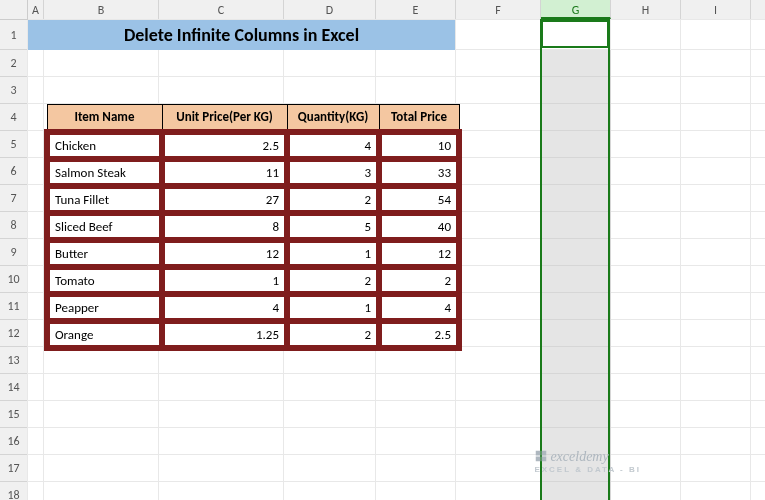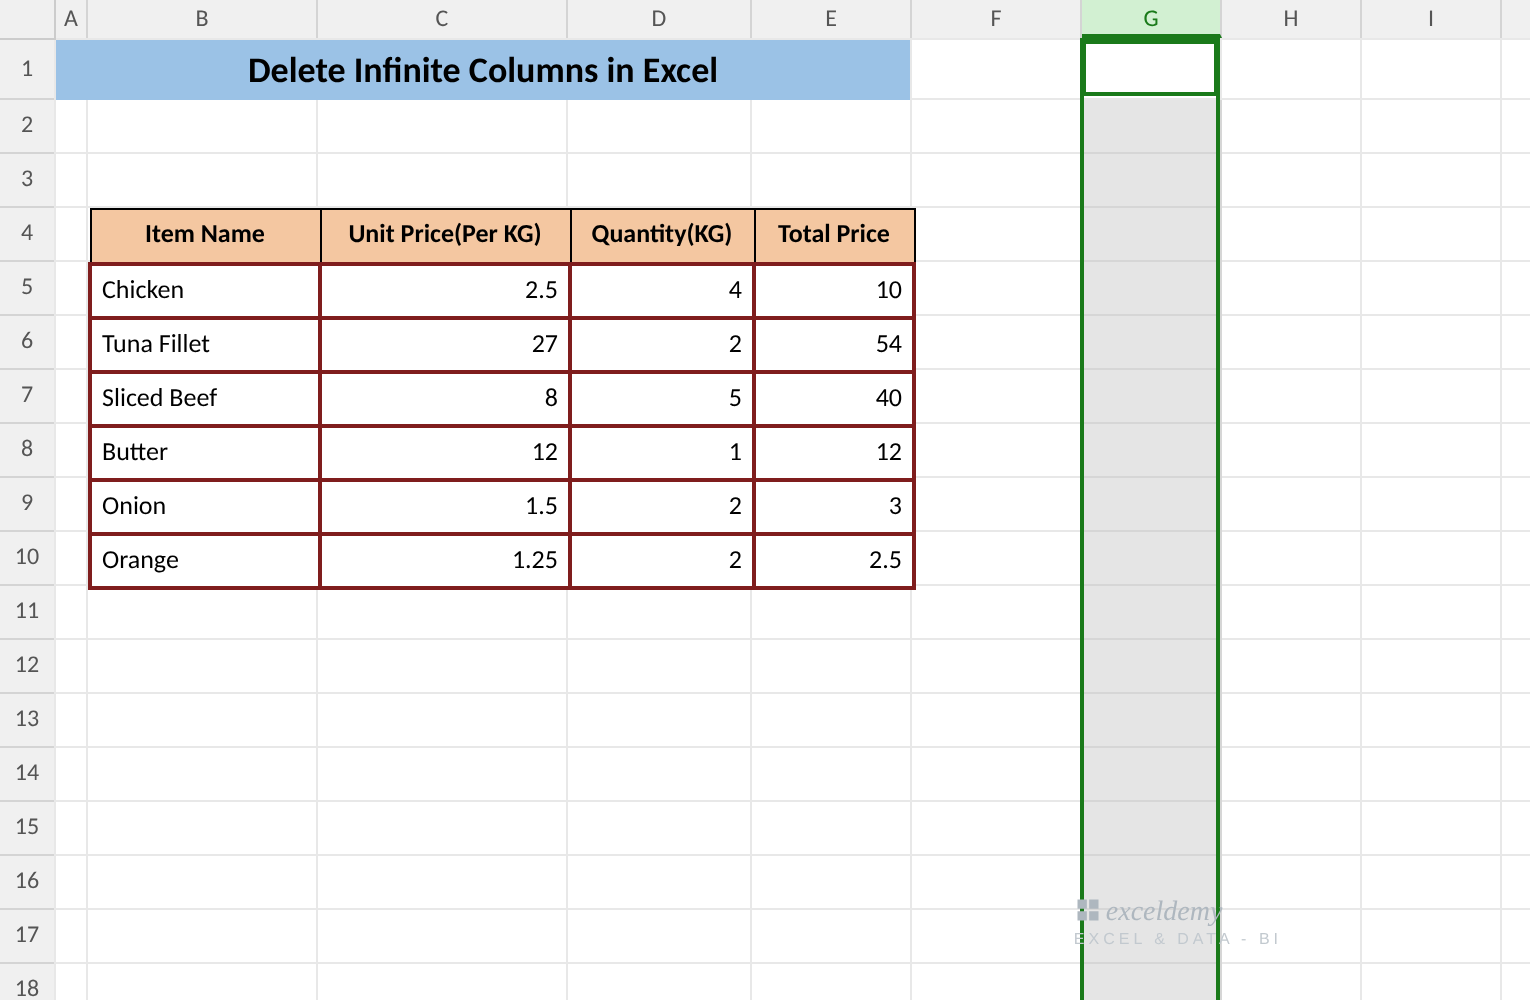--- a/index.html
+++ b/index.html
@@ -68,21 +68,21 @@
 .data-table th {
   background: #f4c7a1;
   font-weight: bold;
   font-size: 13px;
   border: 1px solid #000;
   height: 27px;
   text-align: center;
   padding: 0 4px;
 }
 .data-table td {
-  border: 2px solid #7f1d1d;
+  border: 6px solid #7f1d1d;
   height: 27px;
   padding: 0 5px;
   background: #fff;
 }
 .data-table td.txt { text-align: left; }
 .data-table td.num { text-align: right; }
 .col-selection {
   position: absolute;
   top: 0;
   bottom: 0;
@@ -100,21 +100,21 @@
 }
 .watermark {
   position: absolute;
   right: 124px;
   bottom: 35px;
   color: #aeb7bf;
   font-size: 14px;
   font-style: italic;
   font-family: Georgia, serif;
 }
-.watermark .sub { font-size: 8px; letter-spacing: 2px; font-style: normal; display: block; text-align: right; font-family: Arial, sans-serif; color: #c2c9cf; }
+.watermark .sub { font-size: 8px; letter-spacing: 2px; font-style: normal; display: block; text-align: right; font-family: Arial, sans-serif; color: #c2c9cf; font-weight: bold; }
 .watermark svg { vertical-align: -2px; margin-right: 2px; }
 </style>
 </head>
 <body>
 
 <div class="sheet">
   <div class="corner"></div>
   <div class="col-headers" id="colhdrs">
       <div class="col-header" style="width: 16px;">A</div>
       <div class="col-header" style="width: 115px;">B</div>
@@ -188,42 +188,54 @@
           </tr>
         </thead>
       <tbody id="tbody">
           <tr>
             <td class="txt">Chicken</td>
             <td class="num">2.5</td>
             <td class="num">4</td>
             <td class="num">10</td>
           </tr>
           <tr>
+            <td class="txt">Salmon Steak</td>
+            <td class="num">11</td>
+            <td class="num">3</td>
+            <td class="num">33</td>
+          </tr>
+          <tr>
             <td class="txt">Tuna Fillet</td>
             <td class="num">27</td>
             <td class="num">2</td>
             <td class="num">54</td>
           </tr>
           <tr>
             <td class="txt">Sliced Beef</td>
             <td class="num">8</td>
             <td class="num">5</td>
             <td class="num">40</td>
           </tr>
           <tr>
             <td class="txt">Butter</td>
             <td class="num">12</td>
             <td class="num">1</td>
             <td class="num">12</td>
           </tr>
           <tr>
-            <td class="txt">Onion</td>
-            <td class="num">1.5</td>
-            <td class="num">2</td>
-            <td class="num">3</td>
+            <td class="txt">Tomato</td>
+            <td class="num">1</td>
+            <td class="num">2</td>
+            <td class="num">2</td>
+          </tr>
+          <tr>
+            <td class="txt">Peapper</td>
+            <td class="num">4</td>
+            <td class="num">1</td>
+            <td class="num">4</td>
           </tr>
           <tr>
             <td class="txt">Orange</td>
             <td class="num">1.25</td>
             <td class="num">2</td>
             <td class="num">2.5</td>
           </tr>
         </tbody>
     </table>
     <div class="col-selection" id="colsel" style="left: 513px; width: 70px; top: 30px;"></div>

